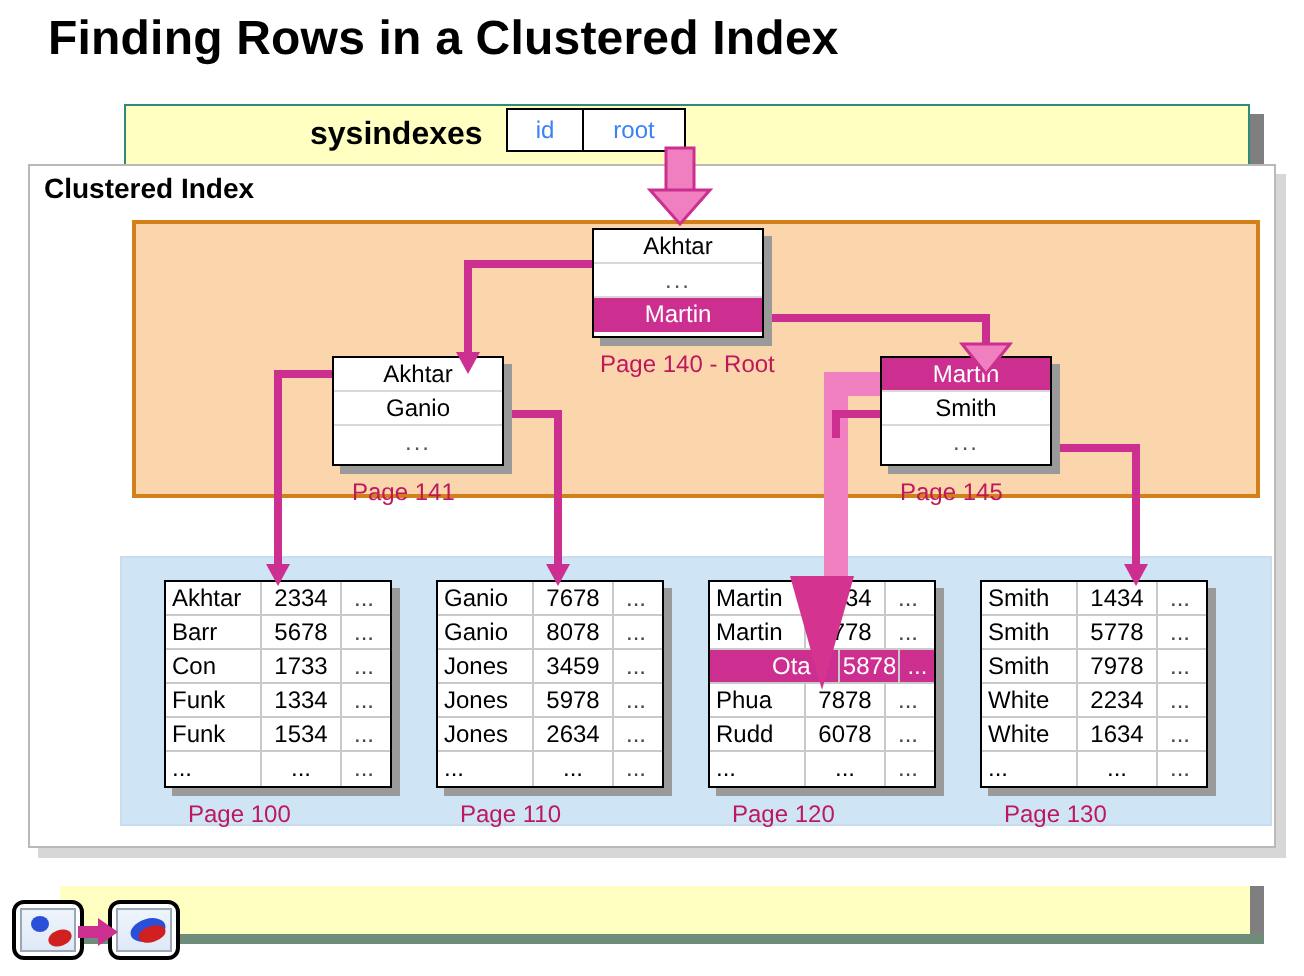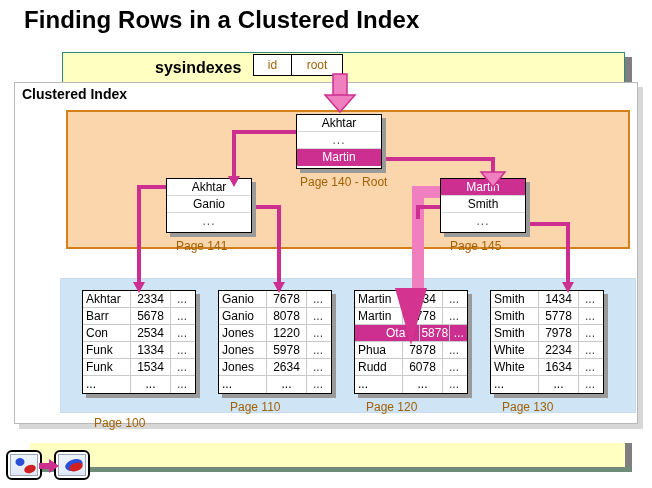--- a/index.html
+++ b/index.html
@@ -29,21 +29,21 @@
   .sysindexes-label{
     position:absolute;left:155px;top:59px;
     font-size:16px;font-weight:bold;color:#000000;white-space:nowrap;
   }
   .sys-row{
     position:absolute;left:253px;top:54px;height:20px;
     display:flex;border:1px solid #000;background:#fff;box-sizing:content-box;
   }
   .sys-cell{
     display:flex;align-items:center;justify-content:center;
-    font-size:12px;color:#a16207;height:20px;border-right:1px solid #000;
+    font-size:12px;color:#3b82f6;height:20px;border-right:1px solid #000;
     box-sizing:border-box;background:#fff;
   }
   .sys-cell:last-child{border-right:none;}
   .sys-id{width:38px;}
   .sys-indid{width:78px;}
   .sys-root{width:50px;}
 
   
   .panel{
     position:absolute;left:14px;top:82px;width:624px;height:342px;
@@ -87,21 +87,21 @@
     font-size:12px;color:#000;border-bottom:1px solid #d8d8d8;
     box-sizing:border-box;background:#fff;white-space:nowrap;
   }
   .node .row:last-child{border-bottom:none;}
   .node .row.hl{
     background:#cc2f90;color:#ffffff;
   }
   .node .row.dots{color:#555;letter-spacing:1px;}
 
   .page-label{
-    position:absolute;font-size:12px;color:#a16207;white-space:nowrap;z-index:6;
+    position:absolute;font-size:12px;color:#be185d;white-space:nowrap;z-index:6;
   }
 
   
   .leaf{
     position:absolute;background:#ffffff;border:1px solid #000;
     box-sizing:border-box;z-index:6;
   }
   .leaf-shadow{position:absolute;background:#9a9a9a;z-index:5;}
   .leaf .lrow{
     display:flex;height:17px;box-sizing:border-box;
@@ -250,56 +250,56 @@
         <div class="c c-val">2334</div>
         <div class="c c-etc">...</div>
       </div>
     <div class="lrow">
         <div class="c c-name">Barr</div>
         <div class="c c-val">5678</div>
         <div class="c c-etc">...</div>
       </div>
     <div class="lrow">
         <div class="c c-name">Con</div>
-        <div class="c c-val">2534</div>
+        <div class="c c-val">1733</div>
         <div class="c c-etc">...</div>
       </div>
     <div class="lrow">
         <div class="c c-name">Funk</div>
         <div class="c c-val">1334</div>
         <div class="c c-etc">...</div>
       </div>
     <div class="lrow">
         <div class="c c-name">Funk</div>
         <div class="c c-val">1534</div>
         <div class="c c-etc">...</div>
       </div>
     <div class="lrow">
         <div class="c c-name">...</div>
         <div class="c c-val">...</div>
         <div class="c c-etc">...</div>
       </div>
   </div>
-  <div class="page-label" style="left:94px;top:416px;">Page 100</div>
+  <div class="page-label" style="left:94px;top:400px;">Page 100</div>
 
   <div class="leaf-shadow" style="left:222px;top:294px;width:114px;height:104px;"></div>
   <div class="leaf" style="left:218px;top:290px;width:114px;height:104px;">
     <div class="lrow">
         <div class="c c-name">Ganio</div>
         <div class="c c-val">7678</div>
         <div class="c c-etc">...</div>
       </div>
     <div class="lrow">
         <div class="c c-name">Ganio</div>
         <div class="c c-val">8078</div>
         <div class="c c-etc">...</div>
       </div>
     <div class="lrow">
         <div class="c c-name">Jones</div>
-        <div class="c c-val">1220</div>
+        <div class="c c-val">3459</div>
         <div class="c c-etc">...</div>
       </div>
     <div class="lrow">
         <div class="c c-name">Jones</div>
         <div class="c c-val">5978</div>
         <div class="c c-etc">...</div>
       </div>
     <div class="lrow">
         <div class="c c-name">Jones</div>
         <div class="c c-val">2634</div>

